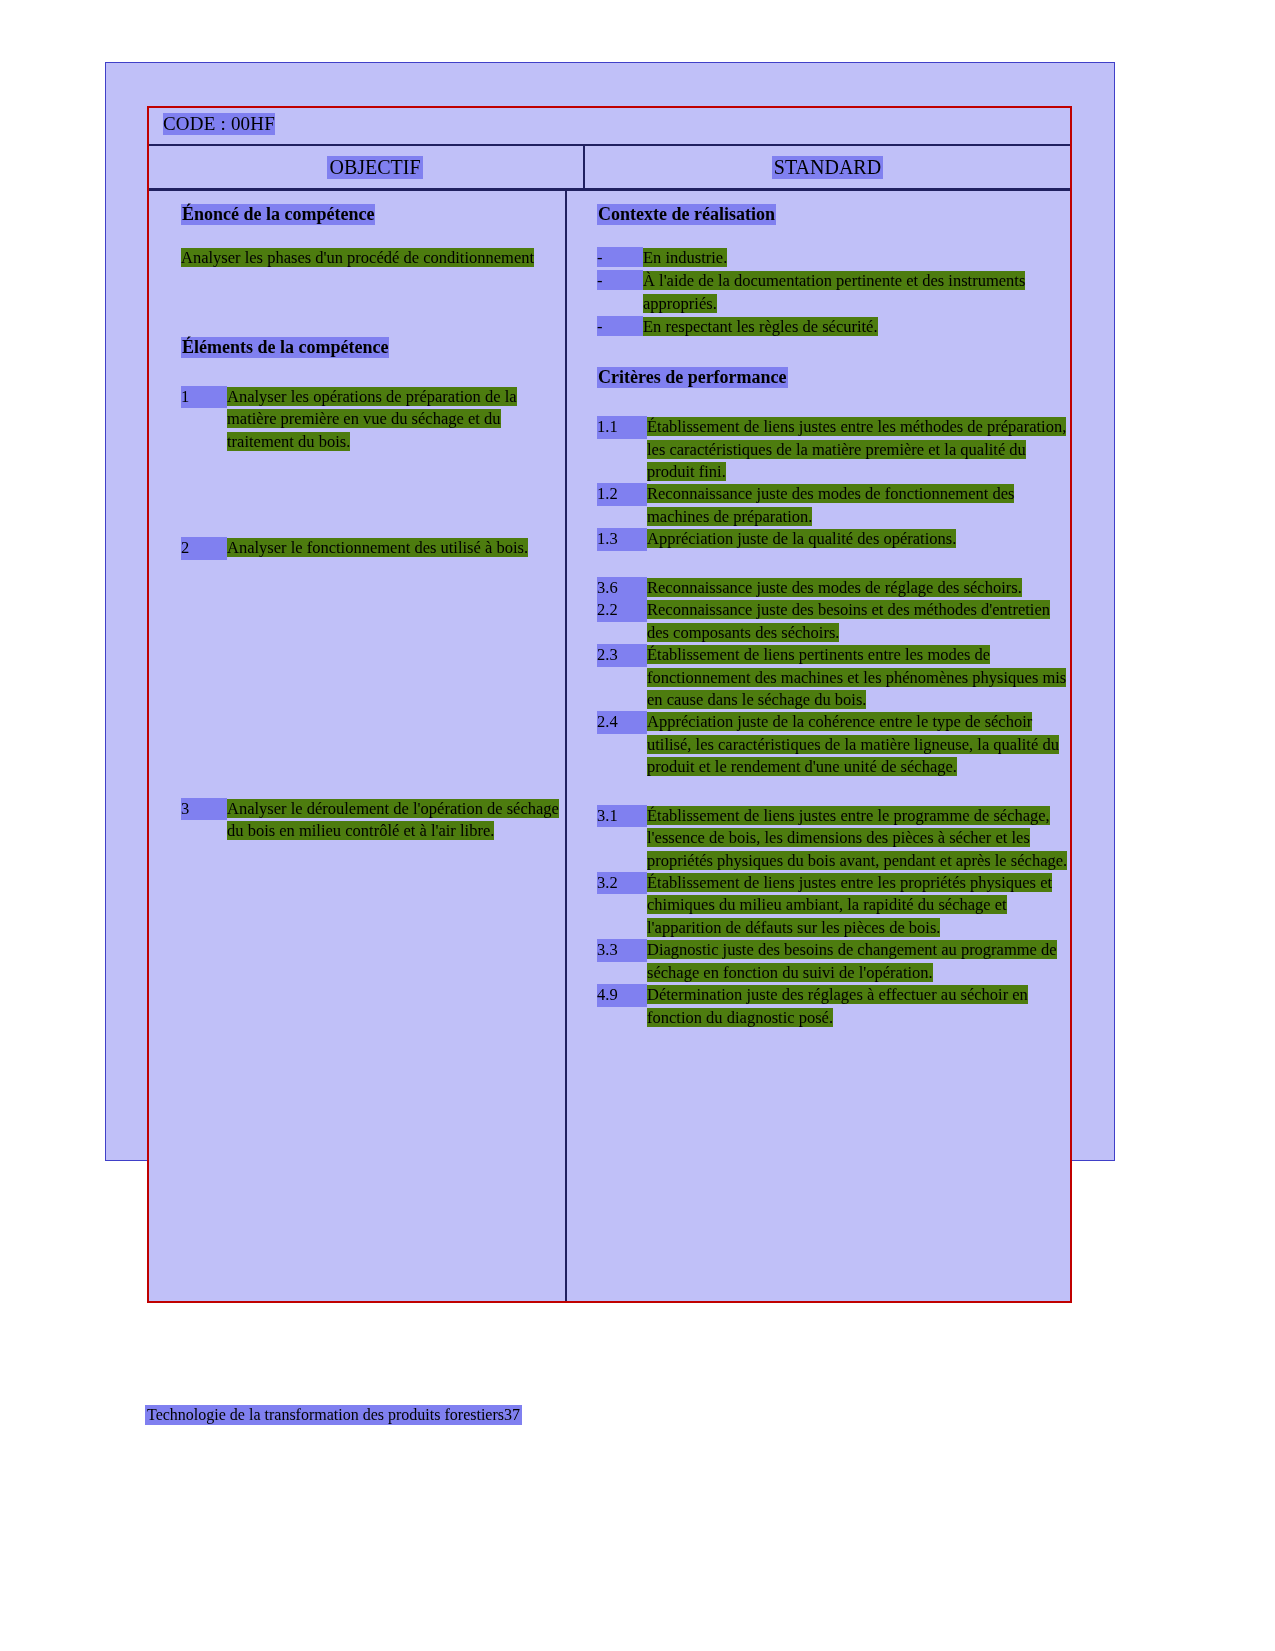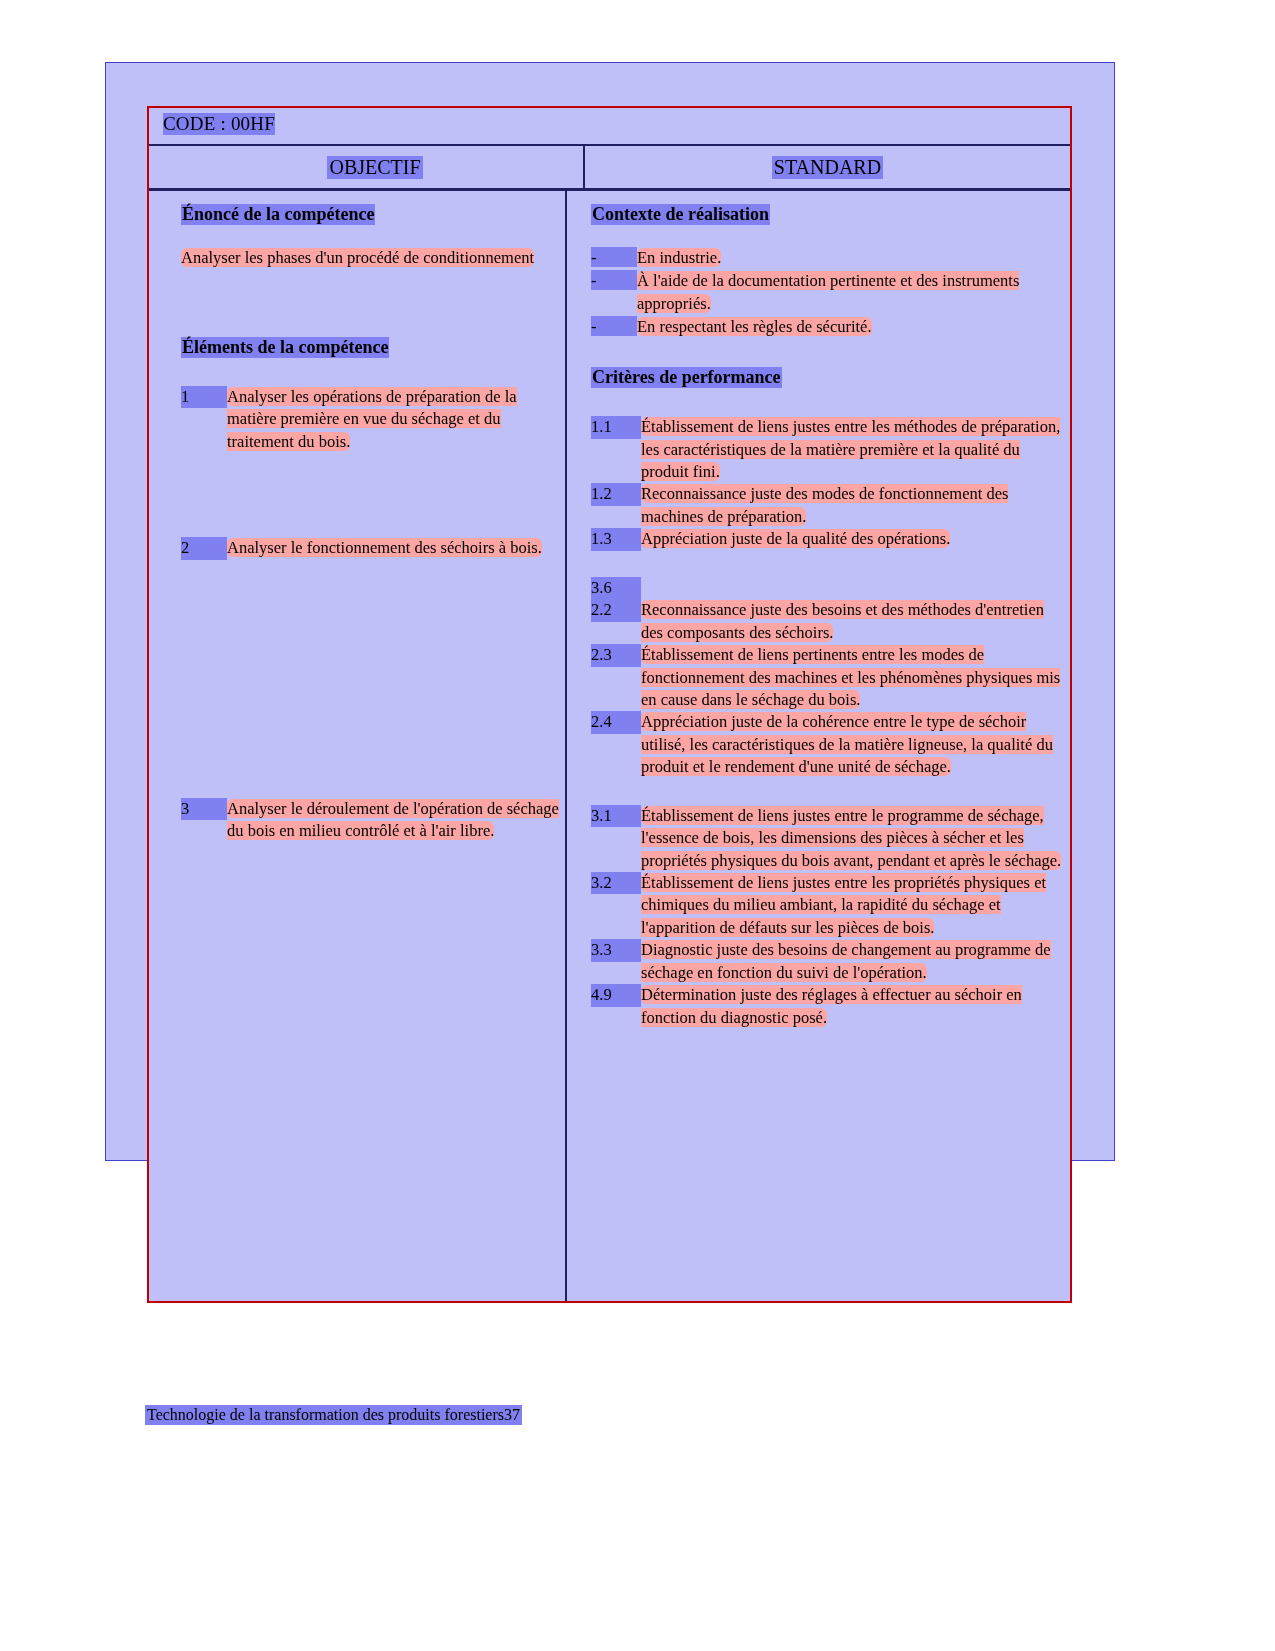--- a/index.html
+++ b/index.html
@@ -82,20 +82,21 @@
     width: 418px;
     border-right: 2px solid #202060;
     box-sizing: border-box;
     position: relative;
     padding: 0;
   }
   .col-right {
     flex: 1;
     box-sizing: border-box;
     position: relative;
+    padding-left: 6px;
   }
   .sec-title {
     font-size: 18px;
     font-weight: bold;
     background: #8080f0;
     display: inline-block;
     padding: 0 1px;
     line-height: 1.15;
   }
   .left-pad {
@@ -105,22 +106,21 @@
   .right-pad {
     padding-left: 24px;
     padding-top: 13px;
   }
   .para {
     font-size: 16.5px;
     line-height: 1.36;
     margin-top: 22px;
   }
   .hl {
-    background: #fca5a5;
-    border-radius: 6px;
+    background: #4d7c0f;
   }
   .bullet-list {
     margin-top: 22px;
     font-size: 16.5px;
     line-height: 1.36;
   }
   .bullet-item {
     display: flex;
     margin-bottom: 1px;
   }
@@ -208,21 +208,21 @@
 
           <div class="numbered">
             <div class="num">1</div>
             <div class="txt"><span class="hl">Analyser les opérations de préparation de la matière première en vue du séchage et du traitement du bois.</span></div>
           </div>
 
           <div style="height:84px"></div>
 
           <div class="numbered">
             <div class="num">2</div>
-            <div class="txt"><span class="hl">Analyser le fonctionnement des séchoirs à bois.</span></div>
+            <div class="txt"><span class="hl">Analyser le fonctionnement des utilisé à bois.</span></div>
           </div>
 
           <div style="height:238px"></div>
 
           <div class="numbered">
             <div class="num">3</div>
             <div class="txt"><span class="hl">Analyser le déroulement de l'opération de séchage du bois en milieu contrôlé et à l'air libre.</span></div>
           </div>
         </div>
       </div>
@@ -269,20 +269,21 @@
               <div class="num-r">1.3</div>
               <div class="txt"><span class="hl">Appréciation juste de la qualité des opérations.</span></div>
             </div>
           </div>
 
           <div class="gap-md"></div>
 
           <div>
             <div class="numbered">
               <div class="num-r">3.6</div>
+              <div class="txt"><span class="hl">Reconnaissance juste des modes de réglage des séchoirs.</span></div>
             </div>
             <div class="numbered">
               <div class="num-r">2.2</div>
               <div class="txt"><span class="hl">Reconnaissance juste des besoins et des méthodes d'entretien des composants des séchoirs.</span></div>
             </div>
             <div class="numbered">
               <div class="num-r">2.3</div>
               <div class="txt"><span class="hl">Établissement de liens pertinents entre les modes de fonctionnement des machines et les phénomènes physiques mis en cause dans le séchage du bois.</span></div>
             </div>
             <div class="numbered">

